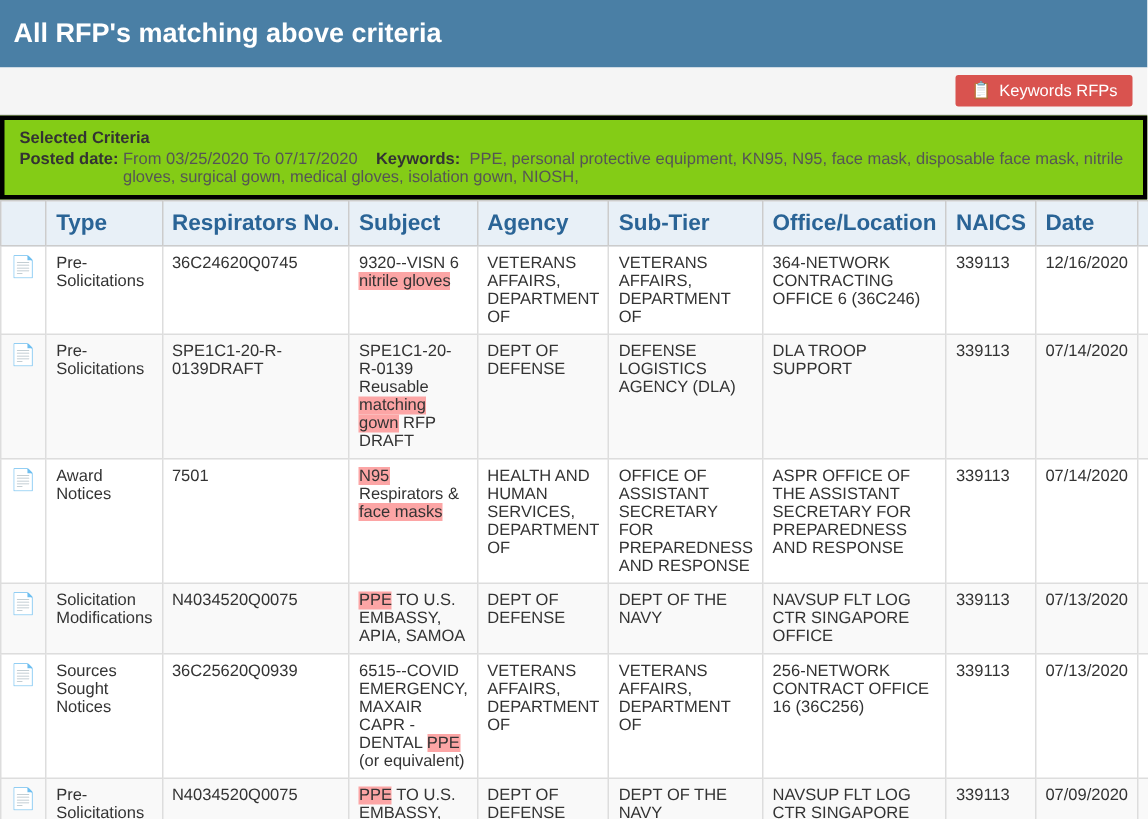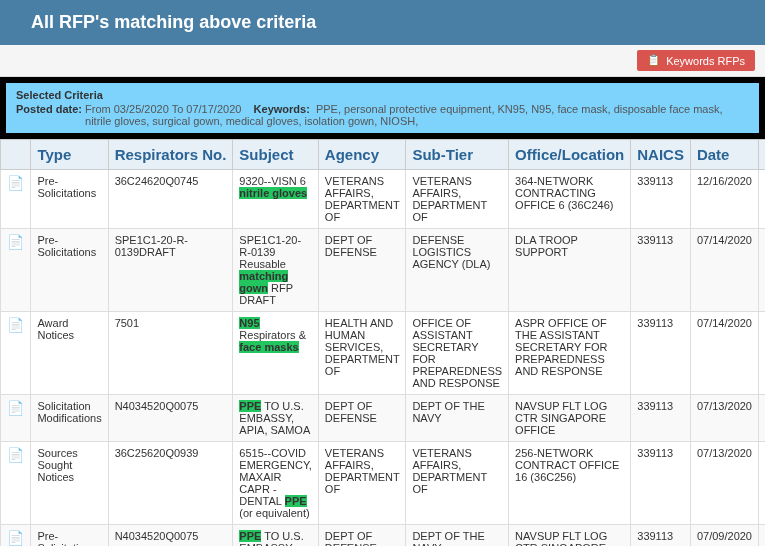--- a/index.html
+++ b/index.html
@@ -1,20 +1,20 @@
 <!DOCTYPE html>
 <html><head>
   <meta charset="utf-8">
   <style>
     * { box-sizing: border-box; margin: 0; padding: 0; }
     body { font-family: Arial, sans-serif; font-size: 11px; background: #fff; width: 765px; }
 
     .page-header {
       background: #4a7fa5;
-      padding: 12px 31px;
+      padding: 12px 9px;
       color: #fff;
     }
     .page-header h1 {
       font-size: 18px;
       font-weight: bold;
       color: #fff;
     }
 
     .top-bar {
       background: #f5f5f5;
@@ -31,22 +31,22 @@
       padding: 4px 10px;
       font-size: 11px;
       cursor: pointer;
       display: flex;
       align-items: center;
       gap: 5px;
       border-radius: 2px;
     }
 
     .selected-criteria {
-      background: #7dd3fc;
-      border: 6px solid #000000;
+      background: #84cc16;
+      border: 3px solid #000000;
       padding: 6px 10px;
       margin: 0;
     }
     .selected-criteria .label {
       font-weight: bold;
       color: #333;
       font-size: 11px;
     }
     .criteria-row {
       display: flex;
@@ -99,22 +99,22 @@
 
     tbody td {
       padding: 5px 6px;
       border: 1px solid #ddd;
       vertical-align: top;
       font-size: 11px;
       color: #333;
     }
 
     .highlight-yellow {
-      background-color: #22c55e;
-      font-weight: bold;
+      background-color: #fca5a5;
+      font-weight: normal;
       margin-top: 34px;
     }
 
     .icon-cell {
       width: 18px;
       text-align: center;
     }
   </style>
 </head>
 <body>

